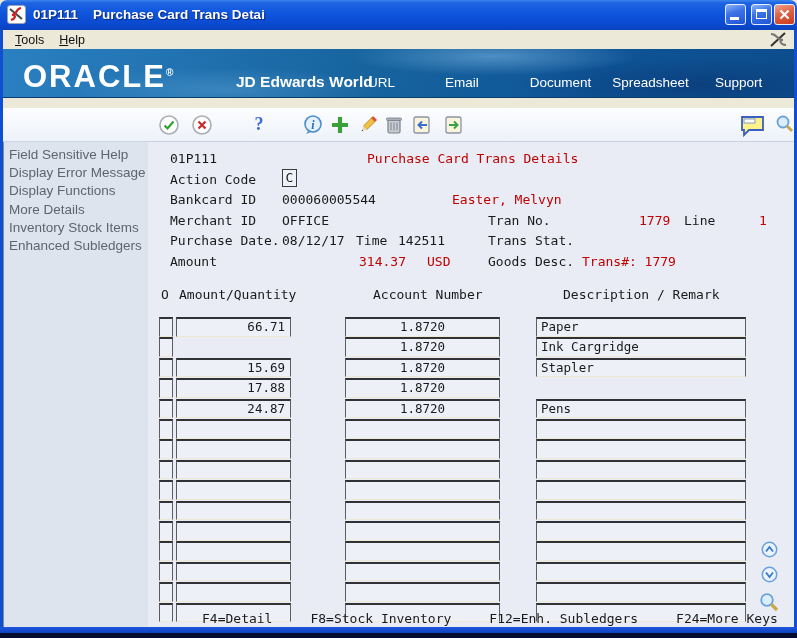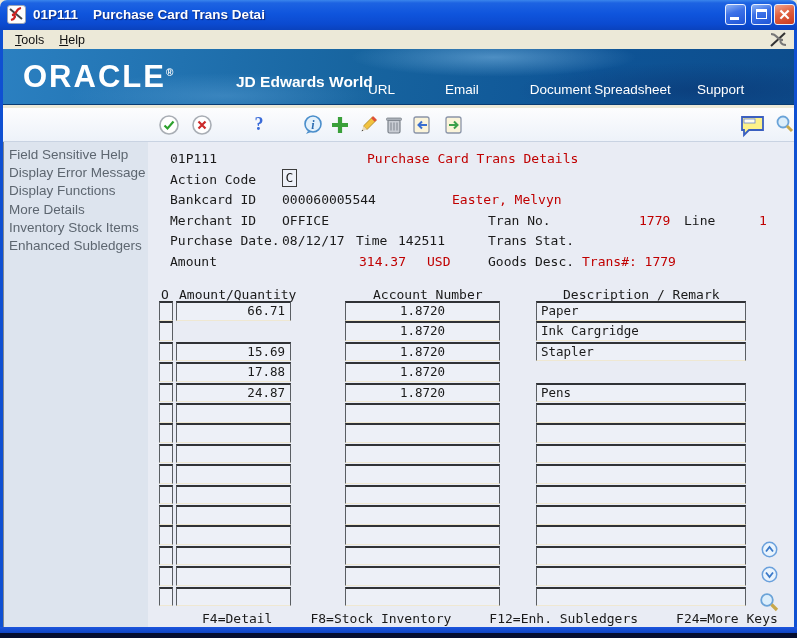--- a/index.html
+++ b/index.html
@@ -19,35 +19,35 @@
   .glyph-max{position:absolute;left:4px;top:4px;width:11px;height:10px;border:1px solid #fff;border-top:3px solid #fff;}
   .glyph-close{position:absolute;left:0;top:0;width:100%;height:100%;color:#fff;font-size:15px;font-weight:bold;text-align:center;line-height:19px;}
 
   
   .menubar{position:absolute;left:3px;top:30px;width:791px;height:19px;background:#ece9d8;}
   .menu-item{display:inline-block;margin-left:9px;font-size:12.5px;color:#111;padding:2px 3px;}
   .menu-item::first-letter{text-decoration:underline;}
   .menubar-logo{position:absolute;right:6px;top:1px;}
 
   
-  .banner{position:absolute;left:3px;top:49px;width:791px;height:56px;
+  .banner{position:absolute;left:3px;top:49px;width:791px;height:49px;
     background:
       radial-gradient(ellipse 220px 30px at 62% 15%, rgba(150,205,245,.45), transparent 65%),
       radial-gradient(ellipse 260px 40px at 88% 75%, rgba(10,50,110,.55), transparent 70%),
       radial-gradient(ellipse 240px 35px at 28% 85%, rgba(110,175,225,.35), transparent 65%),
       linear-gradient(100deg,#2b80c1 0%,#17649f 45%,#0e5496 75%,#0d4d8d 100%);
     border-bottom:1px solid #0a3c72;}
   .oracle-logo{position:absolute;left:20px;top:10px;color:#fff;font-size:31px;font-weight:bold;letter-spacing:2px;}
   .oracle-reg{font-size:10px;vertical-align:super;}
   .banner-sub{position:absolute;left:233px;top:24px;color:#fff;font-size:15.5px;font-weight:bold;}
   .banner-links{position:absolute;left:365px;bottom:7px;display:flex;}
   .blink{color:#fff;font-size:13.5px;cursor:pointer;}
   .blink:nth-child(2){margin-left:50px;}
   .blink:nth-child(3){margin-left:51px;}
-  .blink:nth-child(4){margin-left:3px;}
+  .blink:nth-child(4){margin-left:21px;}
   .blink:nth-child(5){margin-left:26px;}
 
   
   .toolbar{position:absolute;left:3px;top:108px;width:791px;height:34px;
     background:linear-gradient(#fdfdfe,#edf2f9);border-bottom:1px solid #c9d3e2;}
   .tbi{position:absolute;top:6px;width:22px;height:22px;cursor:pointer;}
 
   
   .sidebar{position:absolute;left:3px;top:142px;width:145px;height:485px;background:#dde4ee;border-left:1px solid #83898f;}
   .mainarea{position:absolute;left:148px;top:142px;width:646px;height:485px;background:#e9ecf4;}
@@ -56,21 +56,21 @@
 
   
   .fm{position:absolute;font:13px "DejaVu Sans Mono",monospace;color:#1a1a1a;white-space:pre;}
   .red{color:#c00000;}
   .action-box{position:absolute;left:282px;top:169px;width:15px;height:18px;border:1px solid #3c3c3c;background:#eef1f8;
     font:13px "DejaVu Sans Mono",monospace;color:#1a1a1a;text-align:center;line-height:16px;}
 
   
   .grid-body{position:absolute;left:0;top:301px;width:794px;height:307px;}
   .grow{position:absolute;left:0;width:100%;height:20.4px;}
-  .gcell{position:absolute;top:0;height:19.5px;background:#edf0f7;
+  .gcell{position:absolute;top:16px;height:19.5px;background:#edf0f7;
     border:1px solid #5a5e63;border-top:2px solid #303236;border-bottom:1px solid #efe8d2;
     font:12.5px "DejaVu Sans Mono",monospace;color:#1a1a1a;line-height:16px;overflow:hidden;white-space:pre;}
   .c-o{left:159px;width:14px;}
   .c-amt{left:176px;width:115px;text-align:right;padding-right:5px;}
   .c-acct{left:345px;width:155px;text-align:center;}
   .c-desc{left:536px;width:210px;padding-left:4px;text-align:left;}
 
   
   .fkbar{position:absolute;left:190px;top:611px;display:flex;gap:26px;}
   .fkey{font:13px "DejaVu Sans Mono",monospace;color:#1a1a1a;white-space:pre;margin-left:12px;}

